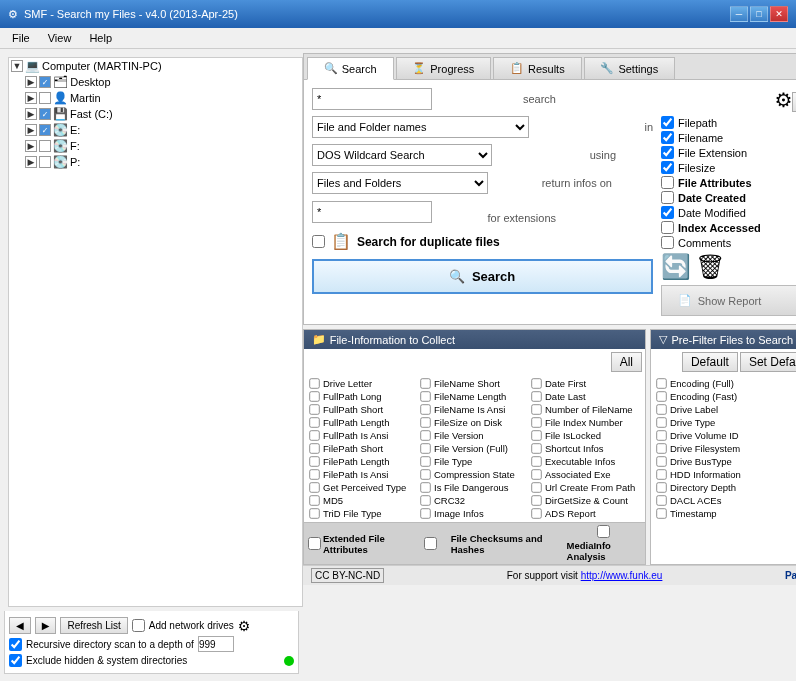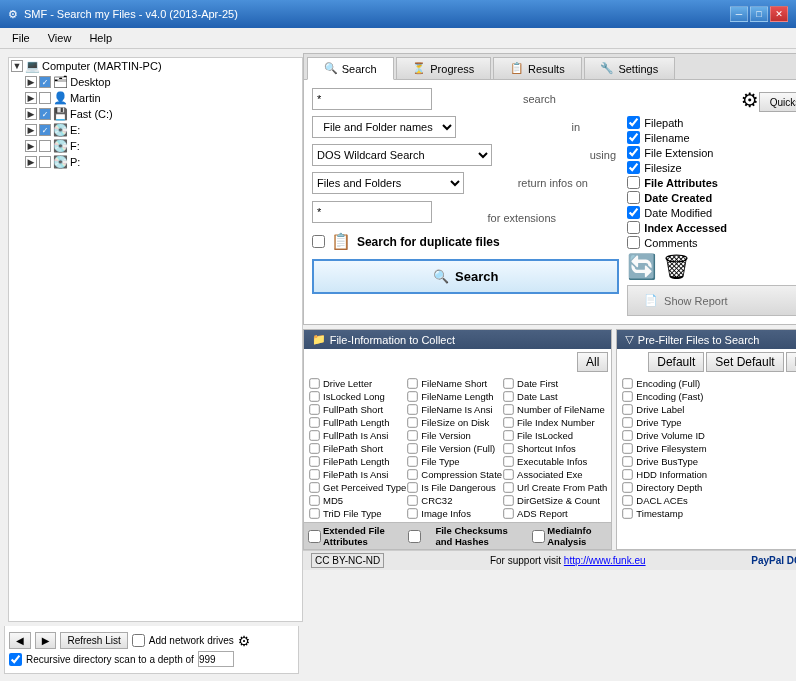--- a/index.html
+++ b/index.html
@@ -371,20 +371,25 @@
         <button class="btn-small">Refresh List</button>
         <input type="checkbox" style="">
         <label>Add network drives</label>
         <span style="font-size:14px; cursor:pointer;">⚙</span>
       </div>
       <div class="left-bottom-row">
         <input type="checkbox" checked="" style="">
         <label>Recursive directory scan to a depth of</label>
         <input type="text" value="999" style="width: 36px; height: 16px; font-size: 10px; border: 1px solid rgb(170, 170, 170);">
       </div>
+      <div class="left-bottom-row">
+        <input type="checkbox" checked="" style="">
+        <label>Exclude hidden &amp; system directories</label>
+        <div class="status-dot"></div>
+      </div>
     </div>
   </div>
 
   <div class="right-panel">
 
     <div class="tab-bar">
       <div class="tab active">
         <span>🔍</span>
         <span>Search</span>
       </div>
@@ -405,35 +410,35 @@
     <div class="search-panel">
 
       <div class="search-left">
 
         <div class="search-row">
           <input type="text" class="search-input" value="*" style="">
           <label style="font-size:11px; color:#555;">search</label>
         </div>
 
         <div class="search-row">
-          <select class="search-select" style="width:144px;text-align:center;">
+          <select class="search-select" style="width:217px;">
             <option>File and Folder names</option>
           </select>
           <label style="font-size:11px; color:#555;">in</label>
         </div>
 
         <div class="search-row">
           <select class="search-select" style="width:180px;">
             <option>DOS Wildcard Search</option>
           </select>
           <label style="font-size:11px; color:#555;">using</label>
         </div>
 
         <div class="search-row">
-          <select class="search-select" style="width:152px;">
+          <select class="search-select" style="width:176px;">
             <option>Files and Folders</option>
           </select>
           <label style="font-size:11px; color:#555;">return infos on</label>
         </div>
 
         <div class="search-row">
           <input type="text" class="search-input" value="*" style="">
           <label style="font-size:11px; color:#555;margin-top:12px;">for extensions</label>
         </div>
 
@@ -517,21 +522,21 @@
 
         <div style="display:grid; grid-template-columns:1fr 1fr 1fr; padding:2px 4px; gap:0px;">
 
           <div>
             <div class="cb-item">
                 <input type="checkbox" style="">
                 <span>Drive Letter</span>
               </div>
             <div class="cb-item">
                 <input type="checkbox" style="">
-                <span>IsLocked Long</span>
+                <span>FullPath Long</span>
               </div>
             <div class="cb-item">
                 <input type="checkbox" style="">
                 <span>FullPath Short</span>
               </div>
             <div class="cb-item">
                 <input type="checkbox" style="">
                 <span>FullPath Length</span>
               </div>
             <div class="cb-item">
@@ -661,21 +666,21 @@
 
         <div style="display:flex; gap:8px; padding:2px 4px; background:#d0d0d0; border-top:1px solid #bbb; font-size:9.5px;">
           <div style="display:flex; align-items:center; gap:2px; font-weight:bold;">
             <input type="checkbox" style="">
             <span>Extended File Attributes</span>
           </div>
           <div style="display:flex; align-items:center; gap:14px; font-weight:bold;">
             <input type="checkbox" style="">
             <span>File Checksums and Hashes</span>
           </div>
-          <div style="display:flex; align-items:center; gap:2px; font-weight:bold;">
+          <div style="display:flex; align-items:center; gap:2px; font-weight:bold;flex-direction:column;">
             <input type="checkbox" style="">
             <span>MediaInfo Analysis</span>
           </div>
         </div>
       </div>
 
       <div class="pre-filter-panel">
         <div class="pre-filter-header">
           <span>▽</span>
           <span>Pre-Filter Files to Search</span>

